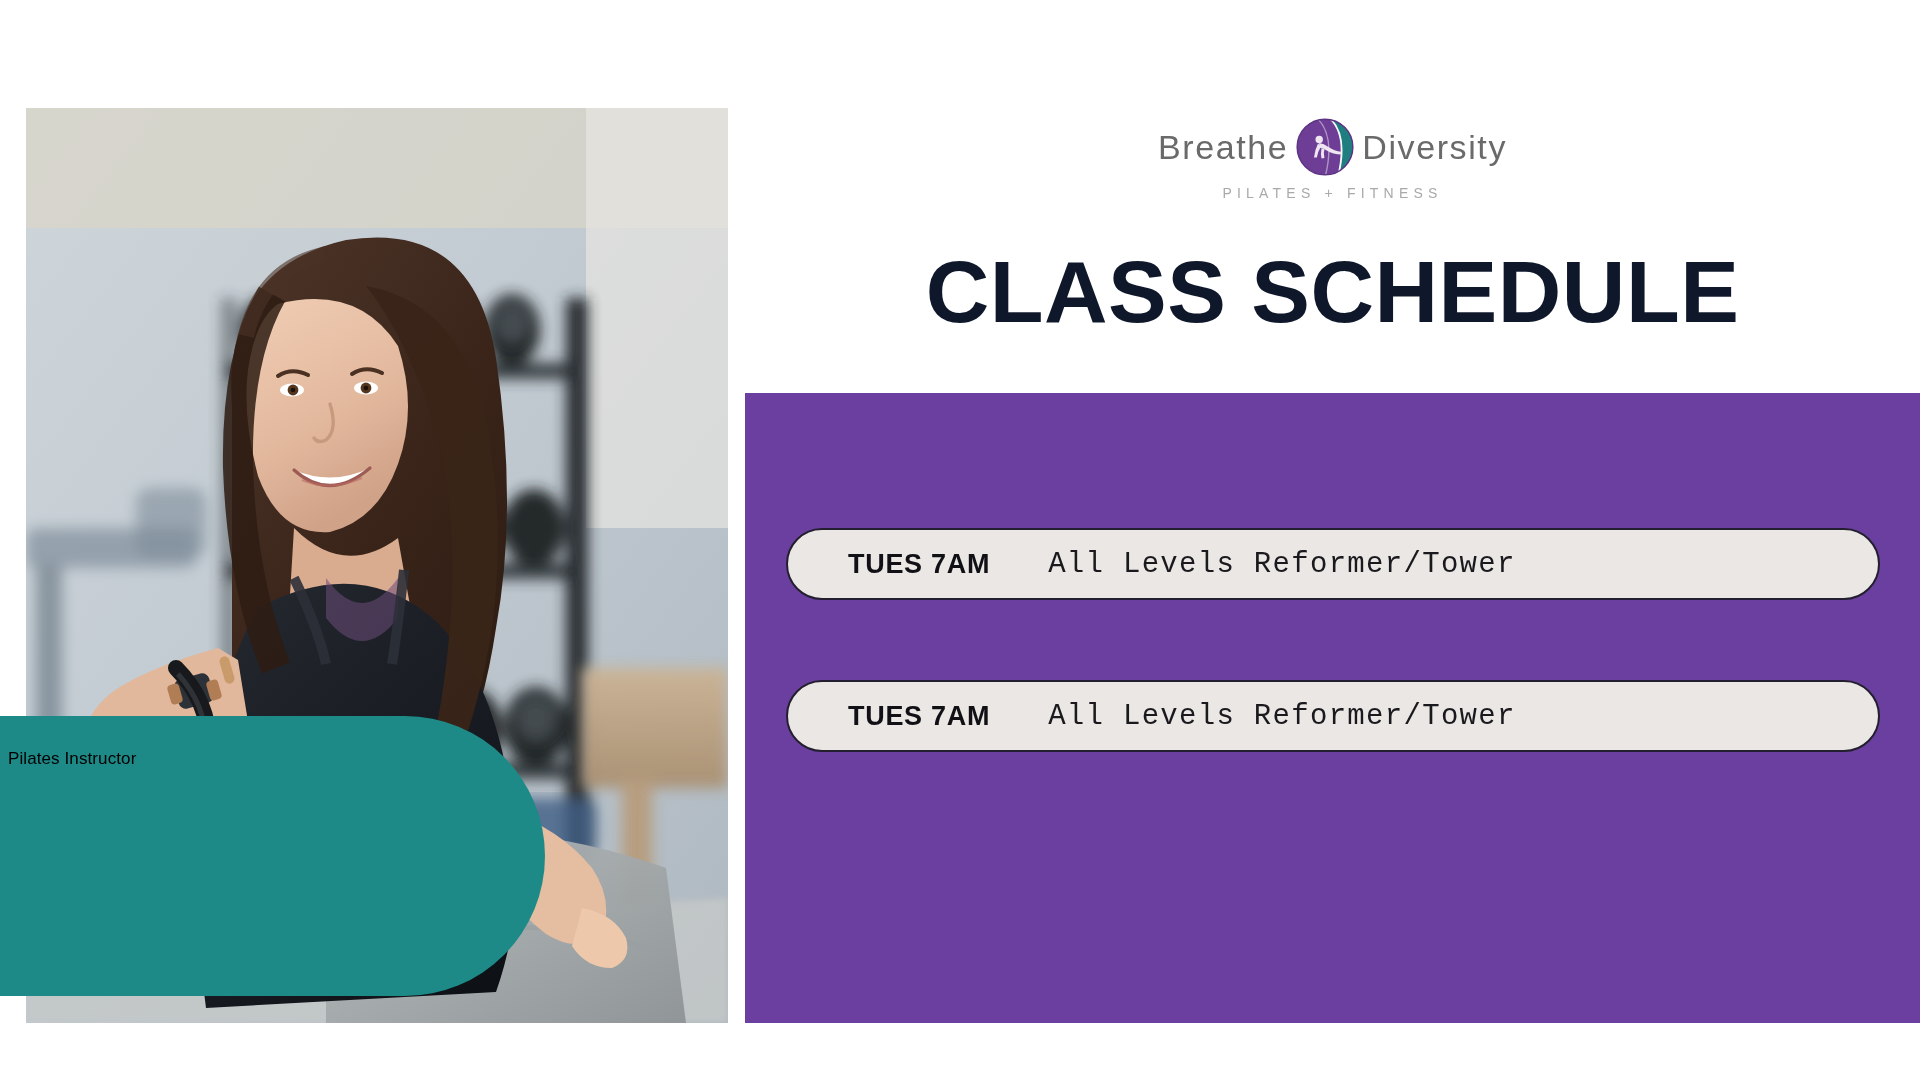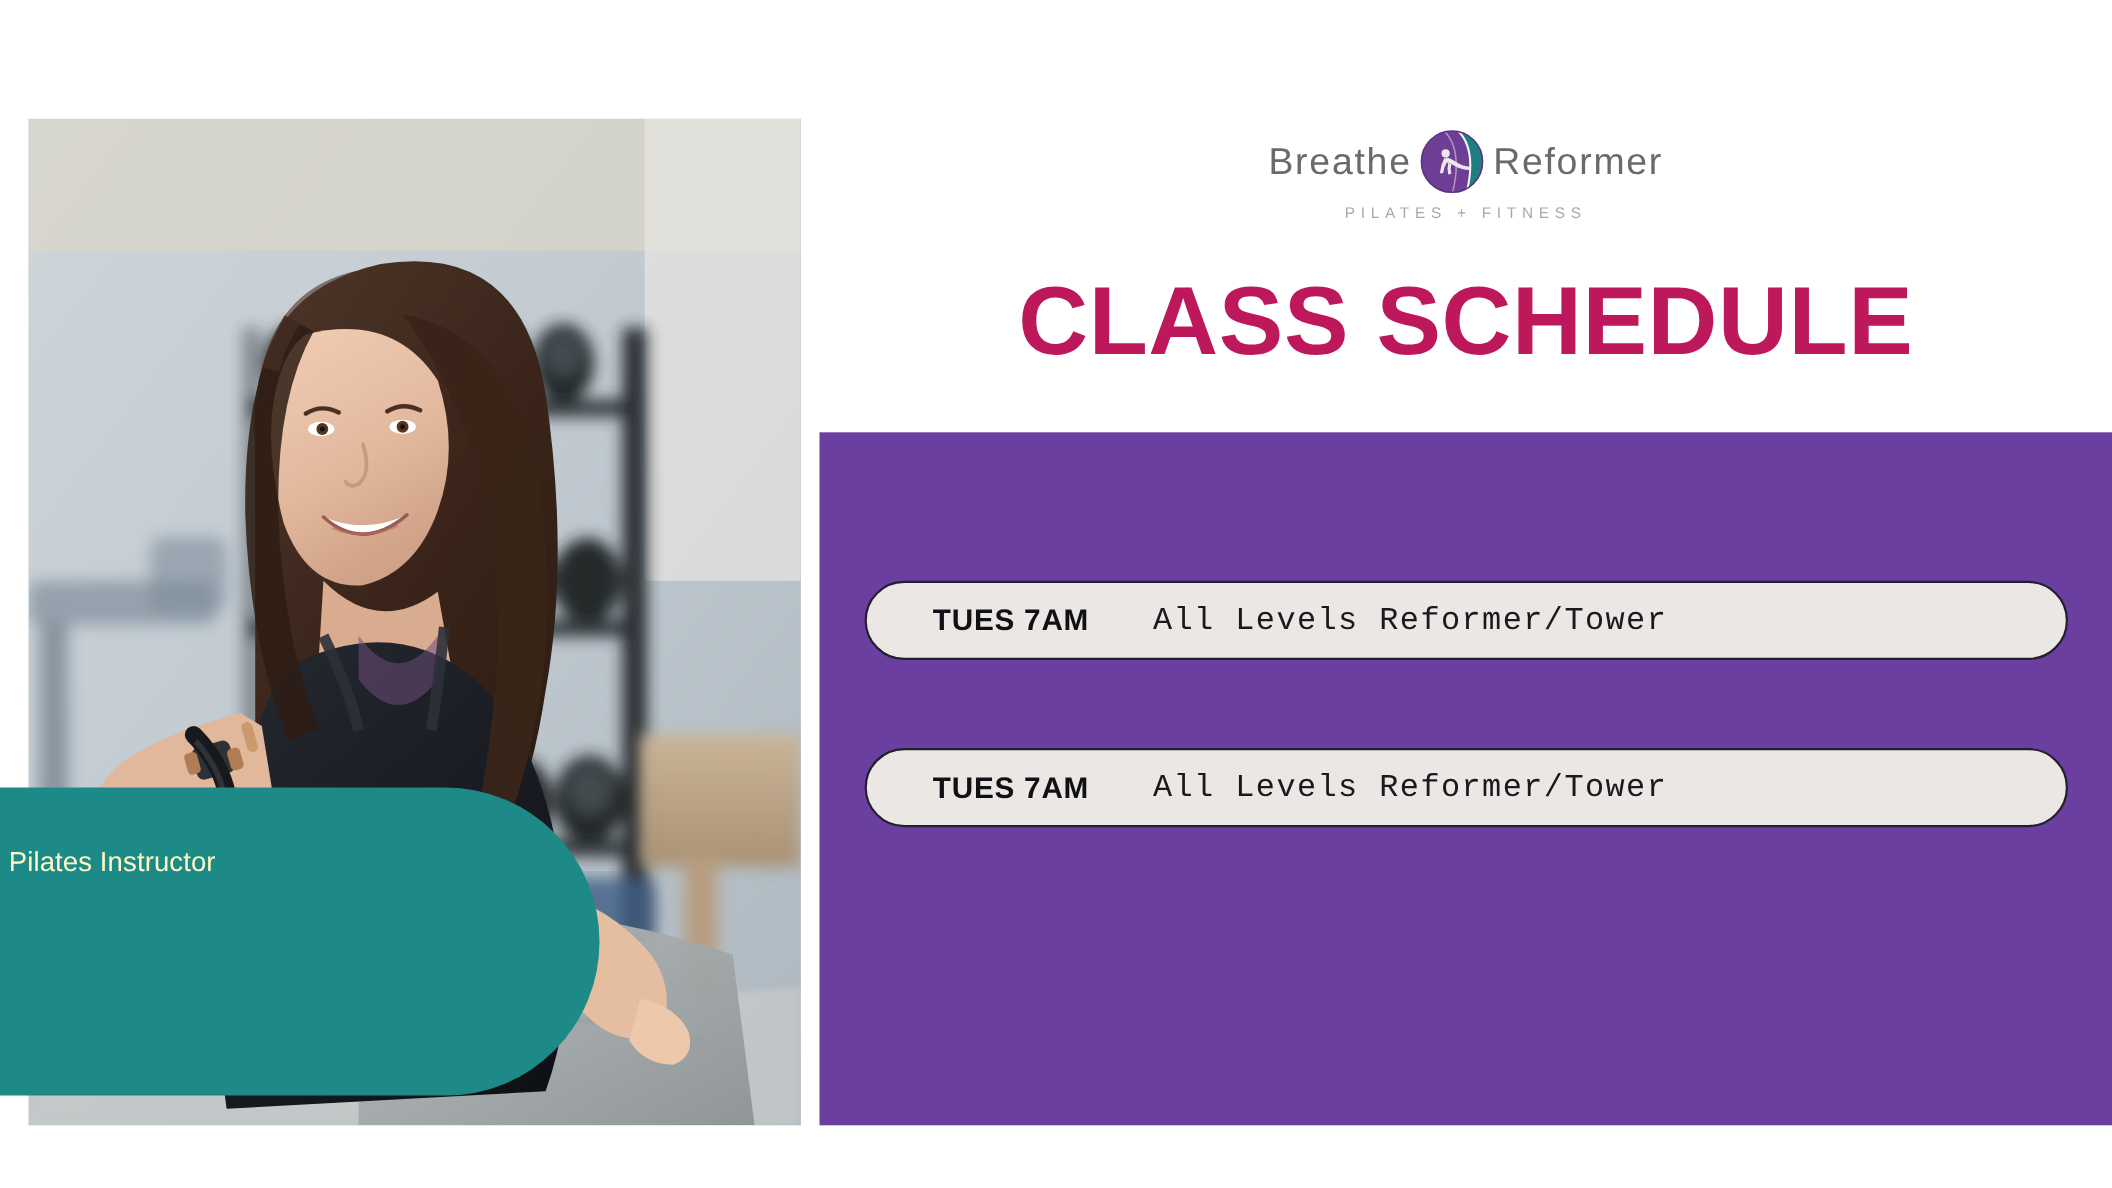--- a/index.html
+++ b/index.html
@@ -49,25 +49,24 @@
   .name-line {
     color: #ffffff;
     font-family: "Liberation Sans", sans-serif;
     font-weight: bold;
     font-size: 62px;
     line-height: 0.97;
     letter-spacing: -1.5px;
   }
 
   .role-block {
-    margin-top: 20px;
-    color: #fef9c3;
+    color: #000000;
     font-family: "Liberation Sans", sans-serif;
     font-weight: 300;
-    font-size: 25px;
+    font-size: 17px;
     line-height: 1.28;
     letter-spacing: 0.1px;
   }
 
   
   .brand-lockup {
     position: absolute;
     left: 745px;
     top: 118px;
     width: 1175px;
@@ -106,21 +105,21 @@
     position: absolute;
     left: 745px;
     top: 248px;
     width: 1175px;
     text-align: center;
     font-family: "Liberation Sans", sans-serif;
     font-weight: bold;
     font-size: 88px;
     line-height: 1;
     letter-spacing: 0.5px;
-    color: #be185d;
+    color: #0f172a;
   }
 
   
   .schedule-panel {
     position: absolute;
     left: 745px;
     top: 393px;
     width: 1175px;
     height: 630px;
     background: #6B3FA0;
@@ -354,21 +353,21 @@
         </g>
         <circle cx="50" cy="50" r="48" fill="none" stroke="#5d3384" stroke-width="2.5"></circle>
 
         <g fill="#efe6f2">
           <circle cx="40" cy="37" r="6.4"></circle>
           <path d="M40 43 Q48 44 56 50 Q66 57 78 58 L78 63 Q64 63 53 56 Q46 52 40 51 Z"></path>
           <path d="M38 44 Q32 56 31 68 L36 68 Q38 57 43 49 Z"></path>
           <path d="M44 52 Q42 62 44 70 L49 69 Q47 60 49 54 Z"></path>
         </g>
       </svg>
-      <span class="brand-word">Reformer</span>
+      <span class="brand-word">Diversity</span>
     </div>
     <div class="brand-sub">PILATES + FITNESS</div>
   </div>
 
   <div class="page-title">CLASS SCHEDULE</div>
 
   <div class="schedule-panel">
     <div class="schedule-list">
 
       <div class="class-row">

